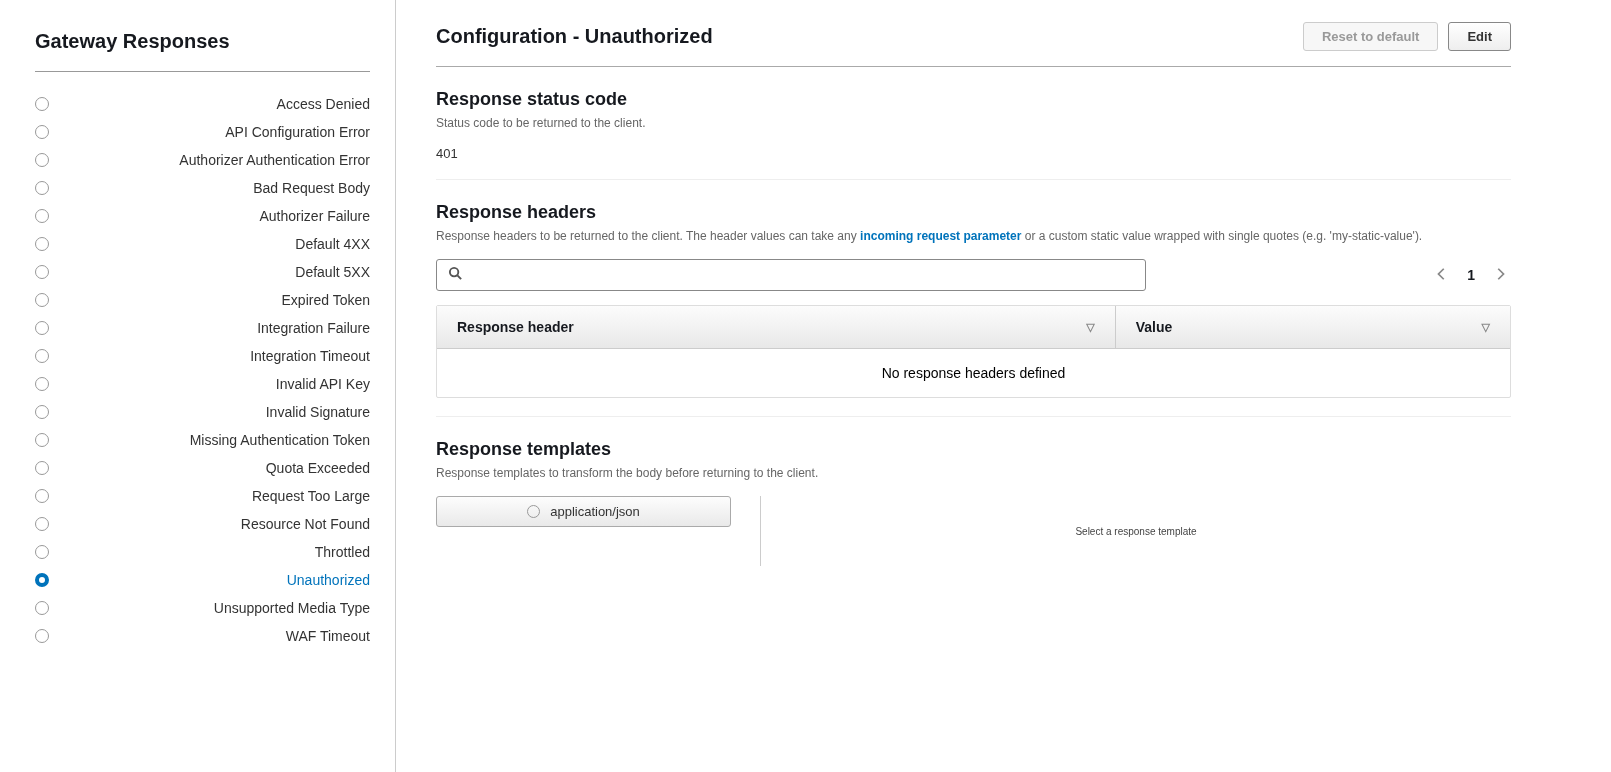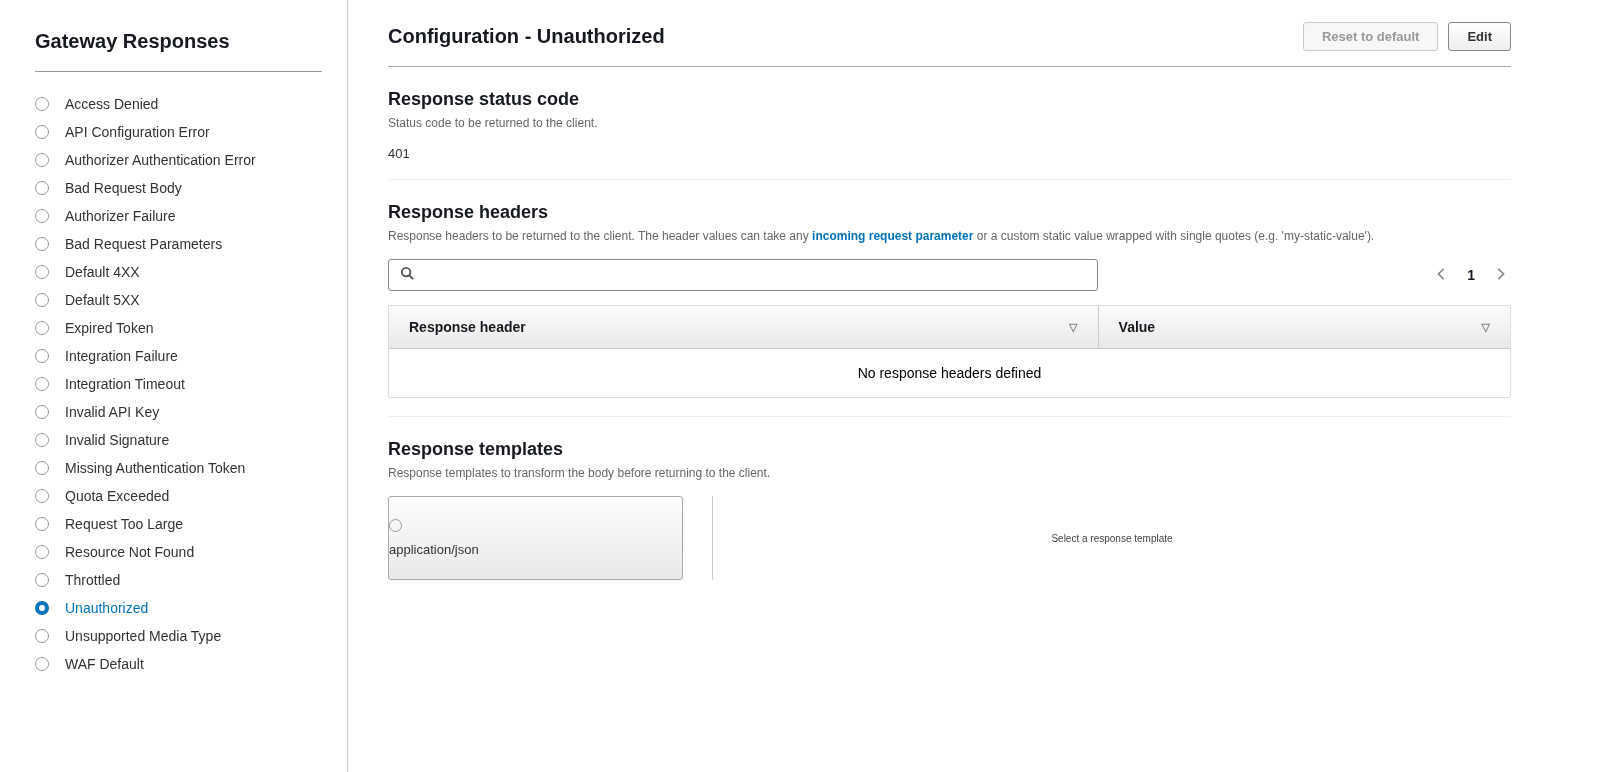--- a/index.html
+++ b/index.html
@@ -1,20 +1,20 @@
 <!DOCTYPE html>
 <html><head>
   <meta charset="utf-8">
   <style>
     * { box-sizing: border-box; margin: 0; padding: 0; }
     body { font-family: "Amazon Ember", "Helvetica Neue", Arial, sans-serif; font-size: 14px; color: #16191f; background: #fff; display: flex; width: 1611px; height: 772px; overflow: hidden; }
-    .sidebar { width: 348px; border-right: 1px solid #ccc; padding: 30px 25px 20px 35px; }
+    .sidebar { width: 396px; border-right: 1px solid #ccc; padding: 30px 25px 20px 35px; }
     .sidebar-title { font-size: 20px; font-weight: 700; color: #16191f; padding-bottom: 18px; border-bottom: 1px solid #999; margin-bottom: 18px; }
     .resp-list { list-style: none; }
-    .resp-item { display: flex; align-items: center; gap: 16px; padding: 6px 0; cursor: pointer; }
+    .resp-item { display: flex; align-items: center; gap: 9px; padding: 6px 0; cursor: pointer; justify-content: space-between; }
     .radio { width: 14px; height: 14px; border: 1.5px solid #999; border-radius: 50%; flex-shrink: 0; position: relative; }
     .radio.selected { border: 4px solid #0073bb; }
     .resp-item-label { font-size: 14px; color: #333; }
     .resp-item.selected .resp-item-label { color: #0073bb; }
     .main { flex: 1; padding: 22px 100px 20px 40px; overflow-y: auto; }
     .header-row { display: flex; justify-content: space-between; align-items: center; padding-bottom: 15px; border-bottom: 1px solid #aaa; }
     .page-title { font-size: 20px; font-weight: 700; }
     .btns { display: flex; gap: 10px; }
     .btn { padding: 6px 18px; border: 1px solid #888; border-radius: 3px; background: linear-gradient(#fff, #eee); font-size: 13px; font-weight: 700; cursor: pointer; color: #333; }
     .btn.disabled { color: #999; border-color: #ccc; background: #f7f7f7; cursor: not-allowed; text-align: center; }
@@ -33,21 +33,21 @@
     .pager-num { font-weight: 700; }
     .table { border: 1px solid #ddd; border-radius: 2px; }
     .thead { display: flex; background: linear-gradient(#fcfcfc, #e8e8e8); border-bottom: 1px solid #ccc; }
     .th { padding: 13px 20px; font-weight: 700; font-size: 14px; display: flex; align-items: center; justify-content: space-between; }
     .th1 { flex: 1.8; border-right: 1px solid #ccc; }
     .th2 { flex: 1; }
     .sort-ic { color: #888; font-size: 11px; }
     .tbody-empty { text-align: center; padding: 16px; color: #000000; font-size: 14px; }
     .tpl-row { display: flex; margin-top: 16px; }
     .tpl-left { width: 325px; padding-right: 20px; border-right: 1px solid #ccc; min-height: 70px; }
-    .tpl-pill { display: flex; justify-content: center; gap: 10px; border: 1px solid #aaa; border-radius: 3px; background: linear-gradient(#fdfdfd, #e9e9e9); padding: 22px 0; width: 295px; cursor: pointer; flex-direction: column; }
+    .tpl-pill { display: flex; align-items: center; justify-content: center; gap: 10px; border: 1px solid #aaa; border-radius: 3px; background: linear-gradient(#fdfdfd, #e9e9e9); padding: 7px 0; width: 295px; cursor: pointer; }
     .tpl-pill .radio { width: 13px; height: 13px; }
     .tpl-pill-label { font-size: 13px; color: #333; }
     .tpl-right { flex: 1; display: flex; align-items: center; justify-content: center; color: #444; font-size: 10px; }
     .section.last { border-bottom: none; }
   </style>
 </head>
 <body>
 
 <nav class="sidebar">
   <h2 class="sidebar-title">Gateway Responses</h2>
@@ -67,24 +67,20 @@
       <li class="resp-item">
         <span class="radio"></span>
         <span class="resp-item-label">Bad Request Body</span>
       </li>
       <li class="resp-item">
         <span class="radio"></span>
         <span class="resp-item-label">Authorizer Failure</span>
       </li>
       <li class="resp-item">
         <span class="radio"></span>
-        <span class="resp-item-label">Bad Request Parameters</span>
-      </li>
-      <li class="resp-item">
-        <span class="radio"></span>
         <span class="resp-item-label">Default 4XX</span>
       </li>
       <li class="resp-item">
         <span class="radio"></span>
         <span class="resp-item-label">Default 5XX</span>
       </li>
       <li class="resp-item">
         <span class="radio"></span>
         <span class="resp-item-label">Expired Token</span>
       </li>
@@ -127,21 +123,21 @@
       <li class="resp-item selected">
         <span class="radio selected"></span>
         <span class="resp-item-label">Unauthorized</span>
       </li>
       <li class="resp-item">
         <span class="radio"></span>
         <span class="resp-item-label">Unsupported Media Type</span>
       </li>
       <li class="resp-item">
         <span class="radio"></span>
-        <span class="resp-item-label">WAF Default</span>
+        <span class="resp-item-label">WAF Timeout</span>
       </li>
     </ul>
 </nav>
 
 <main class="main">
   <div class="header-row">
     <h1 class="page-title">Configuration - Unauthorized</h1>
     <div class="btns">
       <button class="btn disabled">Reset to default</button>
       <button class="btn">Edit</button>

